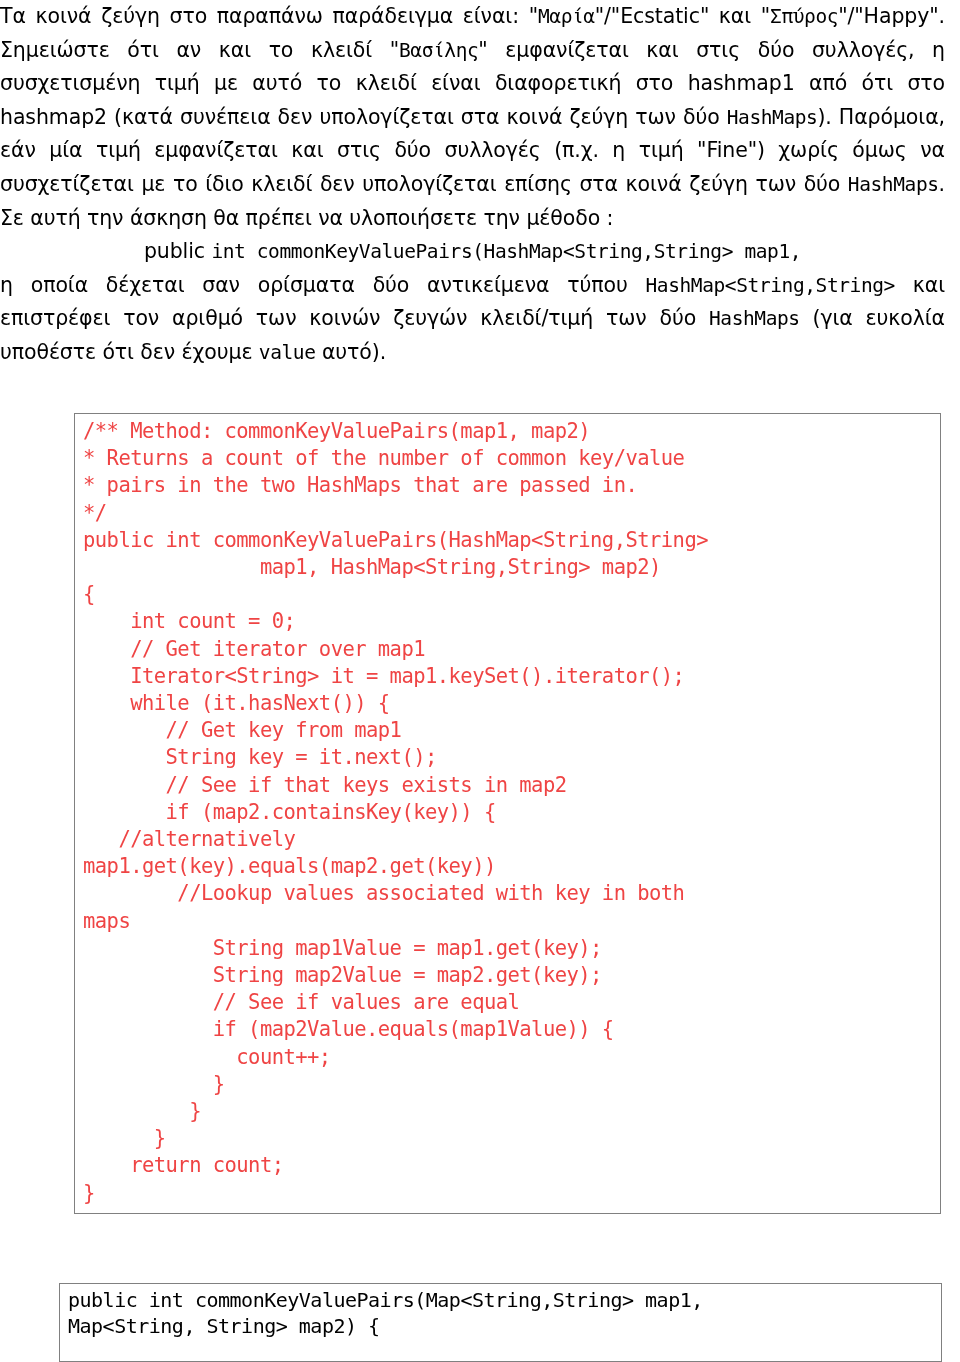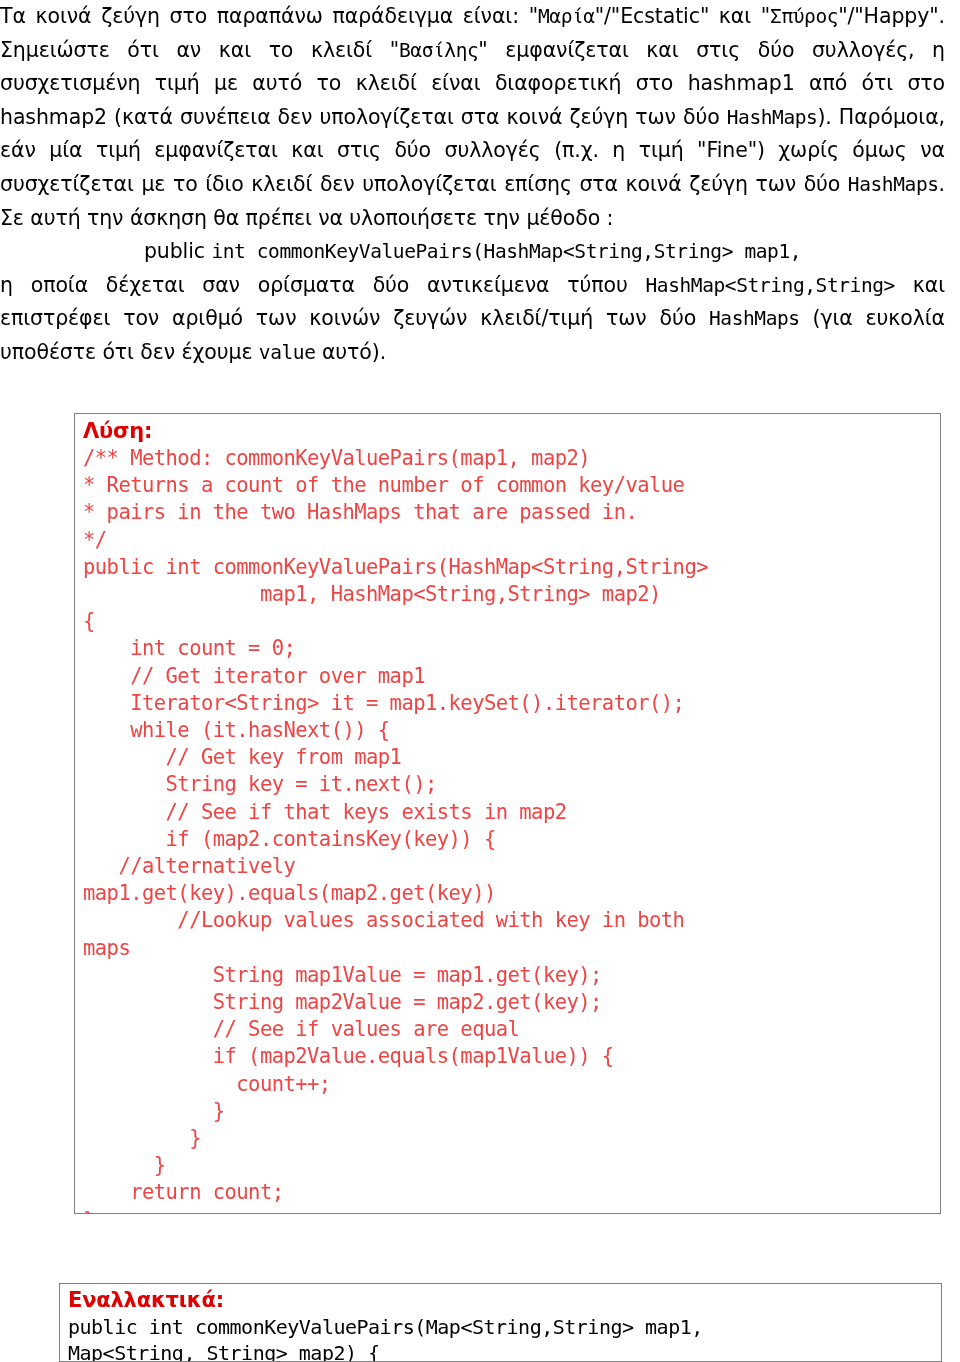--- a/index.html
+++ b/index.html
@@ -109,21 +109,20 @@
 
   <div class="prose">
     <span>Τα κοινά ζεύγη στο παραπάνω παράδειγμα είναι: "</span><span class="mono">Μαρία</span><span>"/"Ecstatic" και "</span><span class="mono">Σπύρος</span><span>"/"Happy". Σημειώστε ότι αν και το κλειδί "</span><span class="mono">Βασίλης</span><span>" εμφανίζεται  και στις δύο συλλογές, η συσχετισμένη τιμή με αυτό το κλειδί είναι διαφορετική στο hashmap1 από ότι στο hashmap2  (κατά συνέπεια δεν υπολογίζεται στα κοινά ζεύγη των δύο </span><span class="mono">HashMaps</span><span>). Παρόμοια, εάν μία τιμή εμφανίζεται  και στις δύο συλλογές (π.χ. η τιμή "Fine") χωρίς όμως να συσχετίζεται με το ίδιο κλειδί δεν υπολογίζεται επίσης στα κοινά ζεύγη των δύο </span><span class="mono">HashMaps</span><span>. Σε αυτή την άσκηση θα πρέπει να υλοποιήσετε την μέθοδο :</span>
 
     <span class="sig-line"><span class="sans">public </span><span class="mono">int commonKeyValuePairs(HashMap&lt;String,String&gt; map1,</span></span>
 
     <span>η οποία δέχεται σαν ορίσματα δύο αντικείμενα τύπου </span><span class="mono">HashMap&lt;String,String&gt;</span><span> και επιστρέφει τον αριθμό των κοινών ζευγών κλειδί/τιμή των δύο </span><span class="mono">HashMaps</span><span> (για ευκολία υποθέστε ότι δεν έχουμε </span><span class="mono">value</span><span> αυτό).</span>
   </div>
 
   <div class="codebox codebox-solution">
-    <div class="code-heading">Λύση:</div>
     <pre class="code">/** Method: commonKeyValuePairs(map1, map2)
 * Returns a count of the number of common key/value
 * pairs in the two HashMaps that are passed in.
 */
 public int commonKeyValuePairs(HashMap&lt;String,String&gt;
                map1, HashMap&lt;String,String&gt; map2)
 {
     int count = 0;
     // Get iterator over map1
     Iterator&lt;String&gt; it = map1.keySet().iterator();
@@ -142,18 +141,17 @@
            if (map2Value.equals(map1Value)) {
              count++;
            }
          }
       }
     return count;
 }</pre>
   </div>
 
   <div class="codebox codebox-alt">
-    <div class="code-heading">Εναλλακτικά:</div>
     <pre class="code-alt">public int commonKeyValuePairs(Map&lt;String,String&gt; map1,
 Map&lt;String, String&gt; map2) {</pre>
   </div>
 
 </div>
 
 </body></html>

